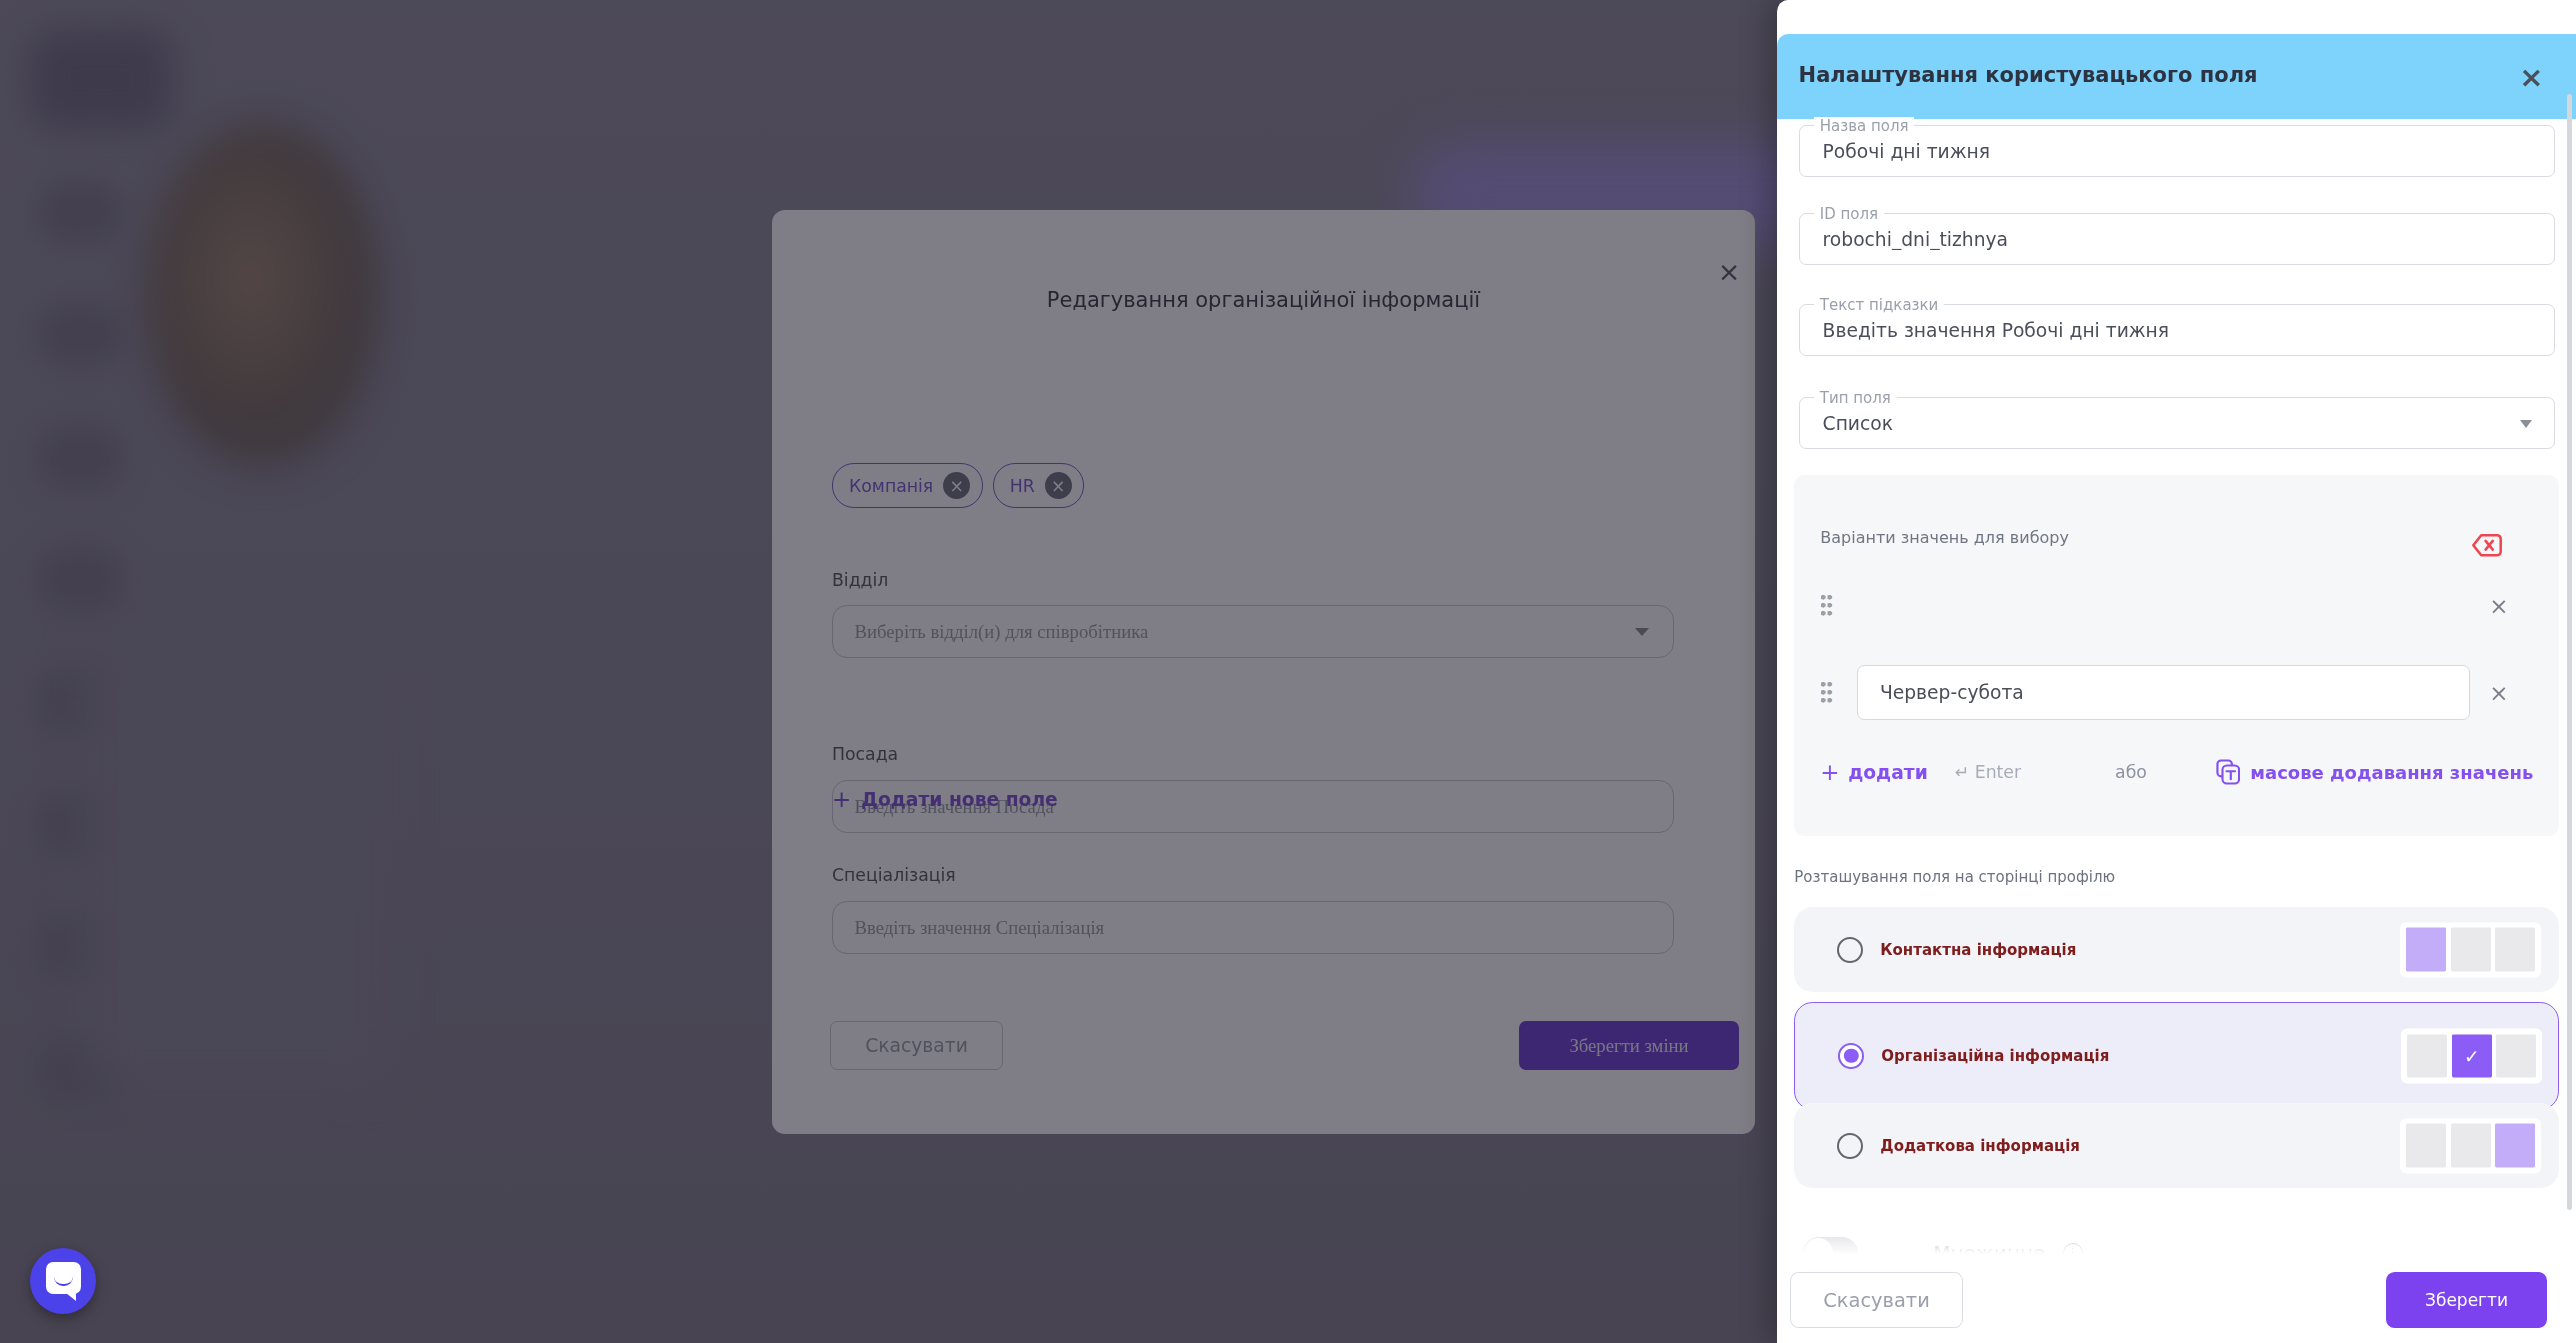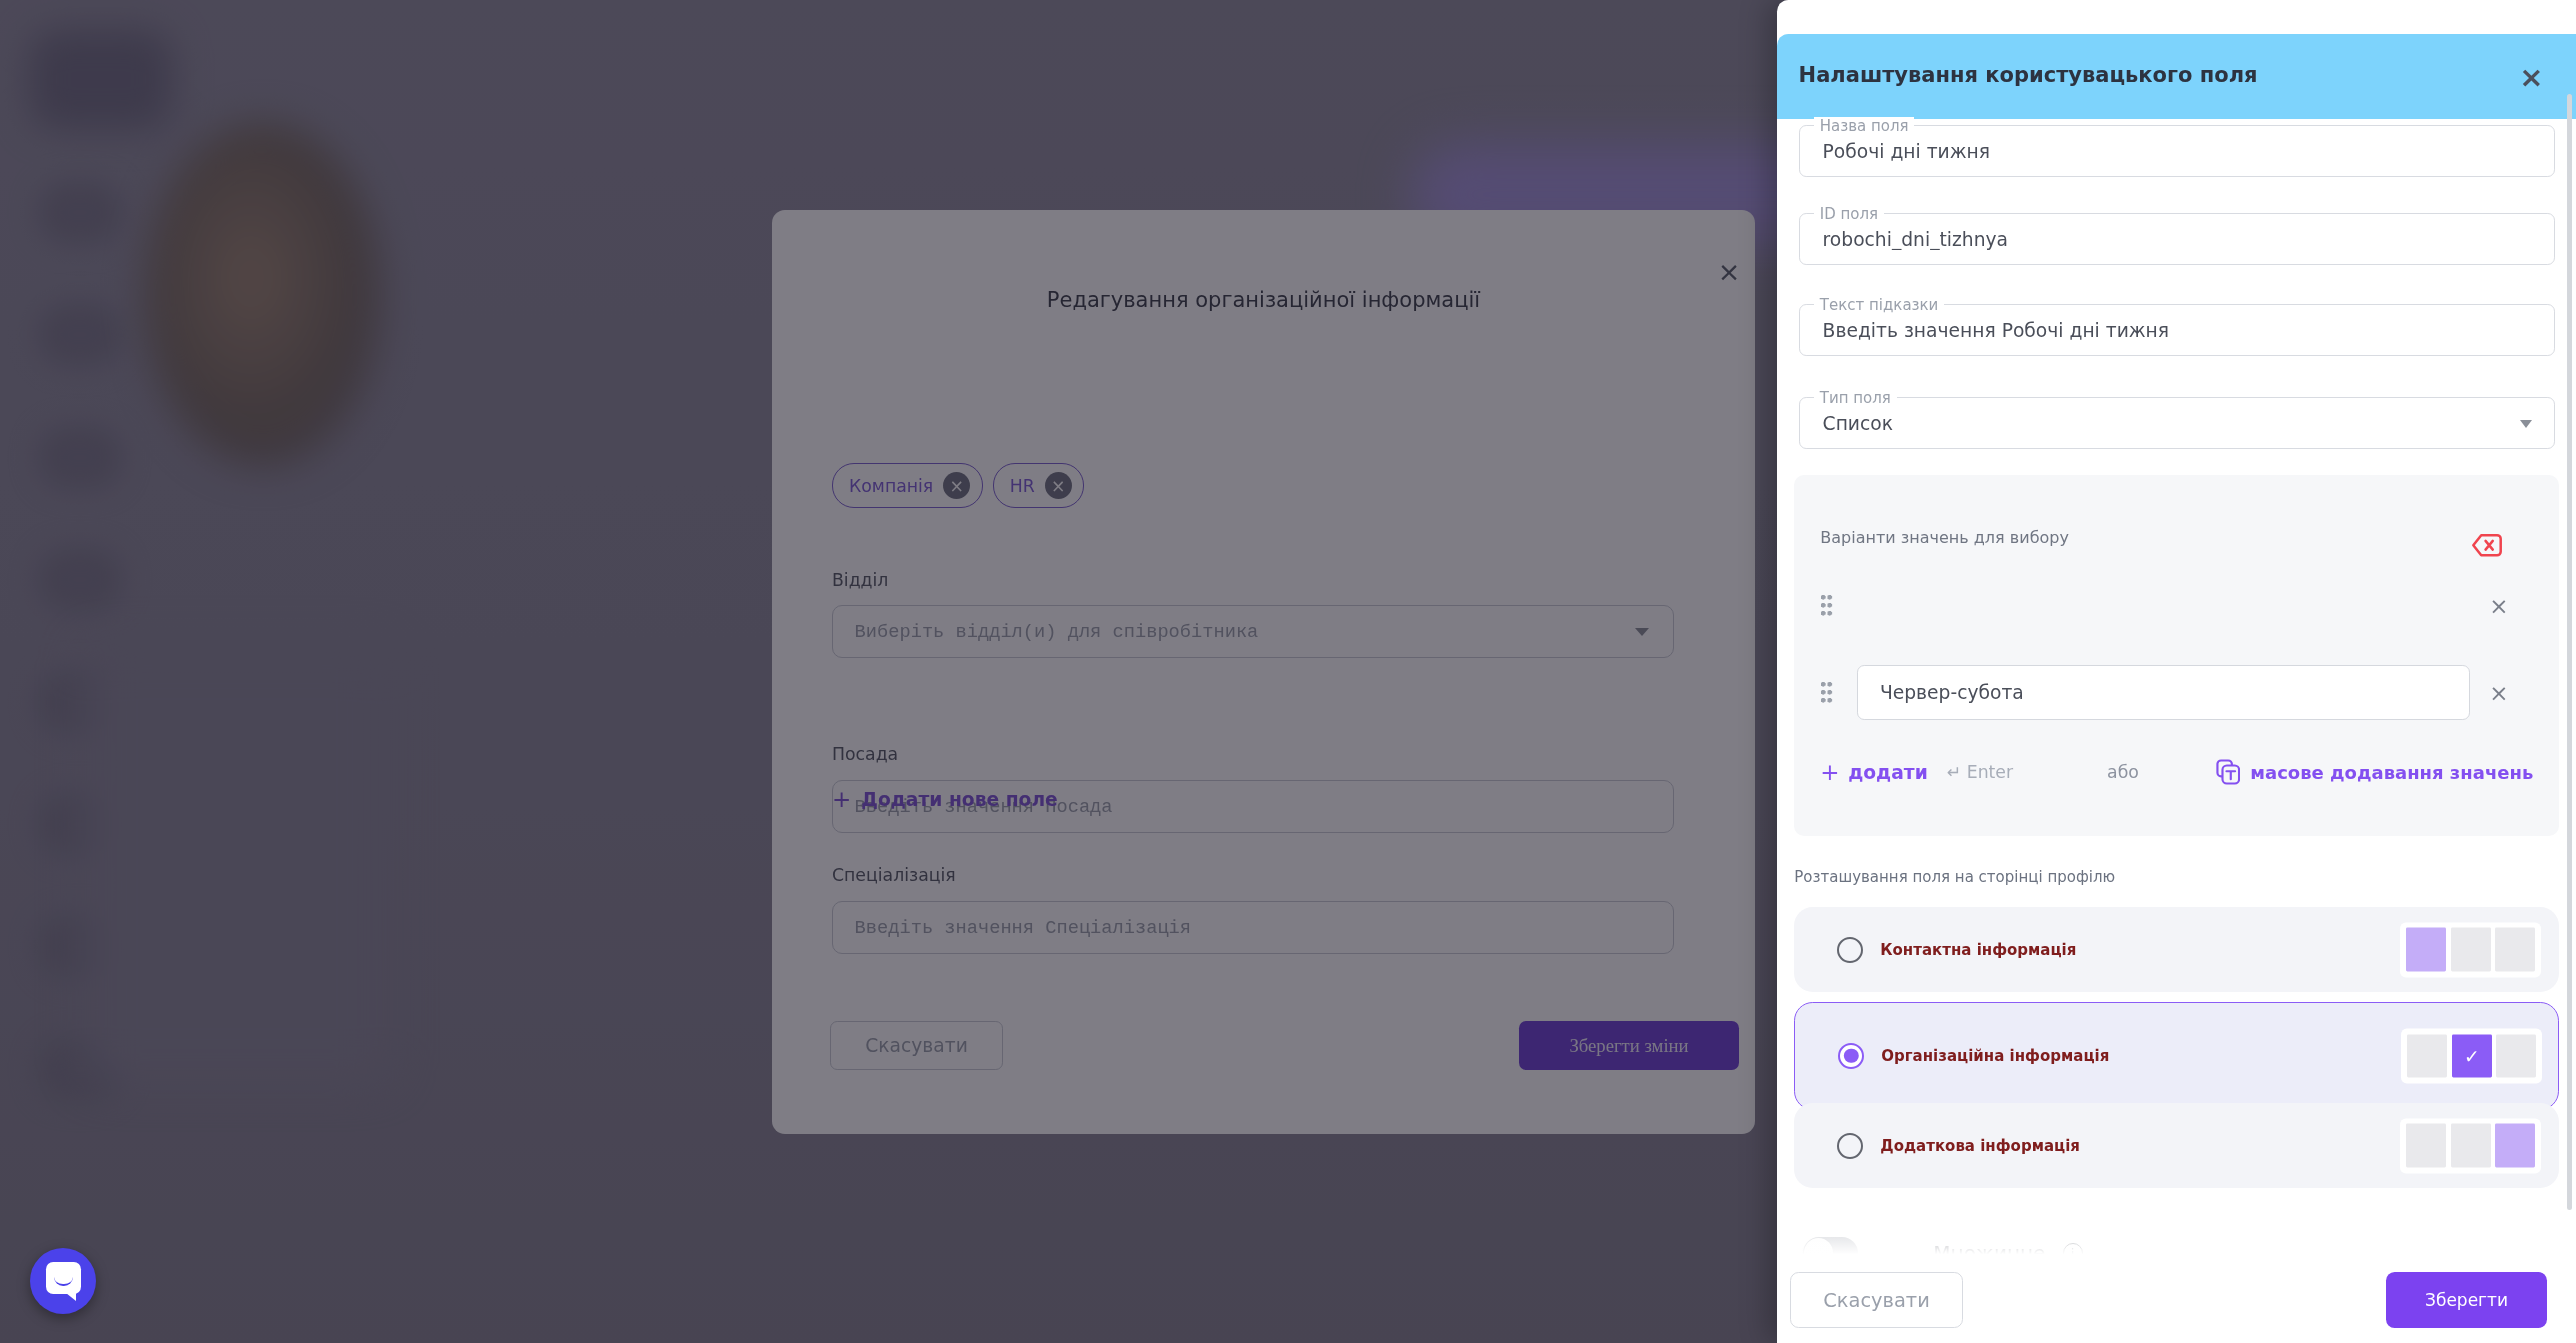--- a/index.html
+++ b/index.html
@@ -13,21 +13,21 @@
   .bg .logo-blob { position:absolute; left:29px; top:29px; width:144px; height:101px; border-radius:29px; background:#6f6c80; filter:blur(17.3px); }
   .bg .avatar-blob { position:absolute; left:144px; top:122px; width:238px; height:346px; border-radius:50%; background:radial-gradient(ellipse at 45% 45%, #a08874 0%, #74685f 55%, #6d6977 100%); filter:blur(18.7px); }
   .bg .purple-streak { position:absolute; left:1411px; top:144px; width:504px; height:101px; border-radius:58px; background:#a292d8; filter:blur(24.5px); }
   .bg .panel-blob { position:absolute; left:86px; top:648px; width:302px; height:432px; border-radius:21.6px; background:#8a8798; filter:blur(21.6px); }
 
   
   .modal { position:absolute; left:772px; top:210px; width:983px; height:924px; background:#ffffff; border-radius:13px; z-index:1; }
   .modal-close { position:absolute; right:10px; top:45px; width:32px; height:32px; font-size:27px; color:#585d68; display:flex; align-items:center; justify-content:center; cursor:pointer; }
   .modal-title { position:absolute; left:0; right:0; top:78px; text-align:center; font-size:21px; font-weight:500; color:#3b3f4a; }
   .m-label { position:absolute; left:60px; font-size:17.3px; color:#555a65; }
-  .m-input { position:absolute; left:60px; width:842px; height:53px; border:1.1px solid #c9ccd4; border-radius:10px; background:#fff; font-size:18.7px; color:#9ba1ac; padding:0 21.6px; font-family:Liberation Mono, monospace; }
+  .m-input { position:absolute; left:60px; width:842px; height:53px; border:1.1px solid #c9ccd4; border-radius:15px; background:#fff; font-size:18.7px; color:#9ba1ac; padding:0 21.6px; font-family:Liberation Serif, serif; }
   .m-select-caret { position:absolute; width:0; height:0; border-left:7.2px solid transparent; border-right:7.2px solid transparent; border-top:8.6px solid #8a8f98; }
   .chip-row { position:absolute; left:60px; top:253px; display:flex; gap:10px; }
   .chip { height:45px; border:1.4px solid #7a5fd0; border-radius:22px; display:flex; align-items:center; gap:10px; padding:0 11.5px 0 16px; color:#7c5cd6; font-size:17.3px; background:#fff; }
   .chip-x { width:27px; height:27px; border-radius:50%; background:#6f7280; color:#fff; font-size:17.3px; display:flex; align-items:center; justify-content:center; }
   .m-add { position:absolute; left:60px; top:576px; color:#7c52d6; font-size:18.7px; font-weight:600; display:flex; align-items:center; gap:10px; }
   .m-add .plus { font-size:23px; font-weight:400; }
   .m-btn-cancel { position:absolute; left:58px; top:811px; width:173px; height:49px; border:1.1px solid #c9ccd4; border-radius:7.2px; background:#fff; color:#9aa0ab; font-size:18.7px; font-family:inherit; }
   .m-btn-save { position:absolute; left:747px; top:811px; width:220px; height:49px; border:none; border-radius:7.2px; background:#6d3fd4; color:#f2effc; font-size:18.7px; font-family:Liberation Serif, serif; }
 
   
@@ -58,21 +58,21 @@
   .variant-row { position:absolute; left:0; width:100%; height:55px; }
   .drag-handle { position:absolute; left:27px; top:17.3px; width:11.5px; height:21.6px;
     background-image:radial-gradient(circle at 2.2px 2.2px,#9aa0aa 2.2px,transparent 2.6px);
     background-size:6.5px 8px; cursor:grab; }
   .variant-input { position:absolute; left:63px; top:0; width:613px; height:55px; border:1.3px solid #d5d8de; border-radius:7.2px; background:#fff; }
   .variant-input input { position:absolute; inset:0; width:100%; border:none; background:transparent; font-size:18.7px; color:#4a4e59; padding:0 21.6px; font-family:inherit; outline:none; }
   .variant-x { position:absolute; left:690px; top:13px; width:29px; height:29px; font-size:23px; color:#7a7f8a; display:flex; align-items:center; justify-content:center; cursor:pointer; }
   .add-row { position:absolute; left:26px; top:279px; width:713px; height:36px; display:flex; align-items:center; }
   .add-btn { color:#8450f0; font-size:18.7px; font-weight:600; display:flex; align-items:center; gap:8.6px; cursor:pointer; }
   .add-btn .plus { font-size:23px; font-weight:400; }
-  .enter-hint { margin-left:19px; color:#a7adb8; font-size:17.3px; }
+  .enter-hint { margin-left:27px; color:#a7adb8; font-size:17.3px; }
   .or-label { margin-left:94px; color:#8d93a0; font-size:17.3px; }
   .bulk-add { margin-left:auto; color:#8450f0; font-size:18px; font-weight:600; display:flex; align-items:center; gap:10px; cursor:pointer; }
 
   
   .placement-label { position:absolute; left:17.3px; top:868px; font-size:15px; color:#6b7280; }
   .opt-card { position:absolute; left:17.3px; width:765px; background:#f3f4f8; border-radius:18.7px; }
   .opt-card.selected { background:#ecedf9; border:1.8px solid #8b5cf6; }
   .opt-radio { position:absolute; left:43px; top:50%; transform:translateY(-50%); width:26px; height:26px; border-radius:50%; border:2.2px solid #63666f; background:transparent; }
   .opt-card.selected .opt-radio { border-color:#8b5cf6; background:#fff; }
   .opt-radio .dot { display:none; }

